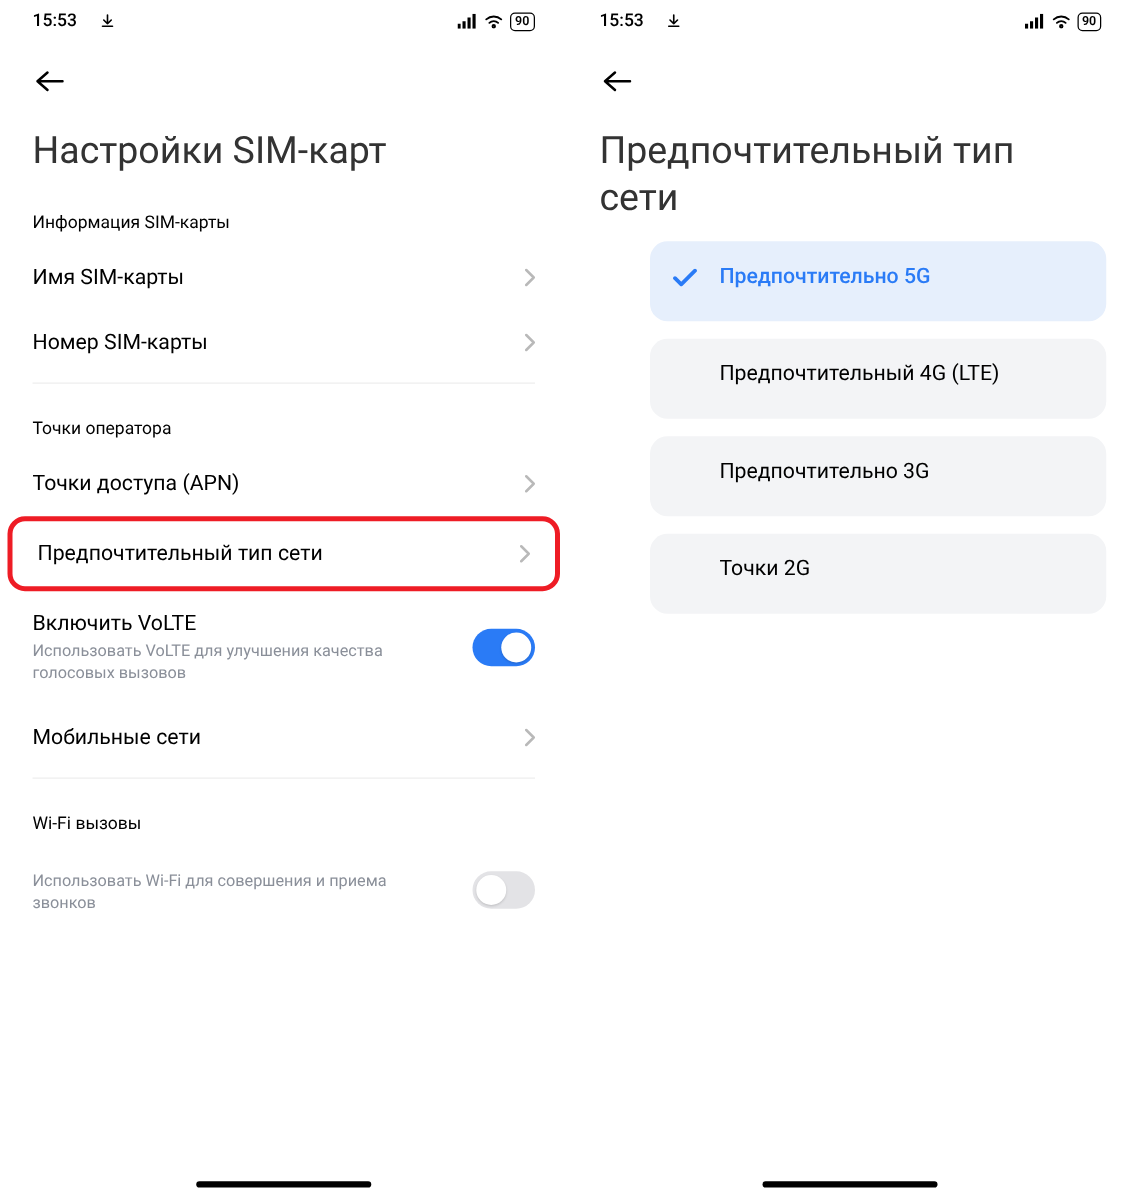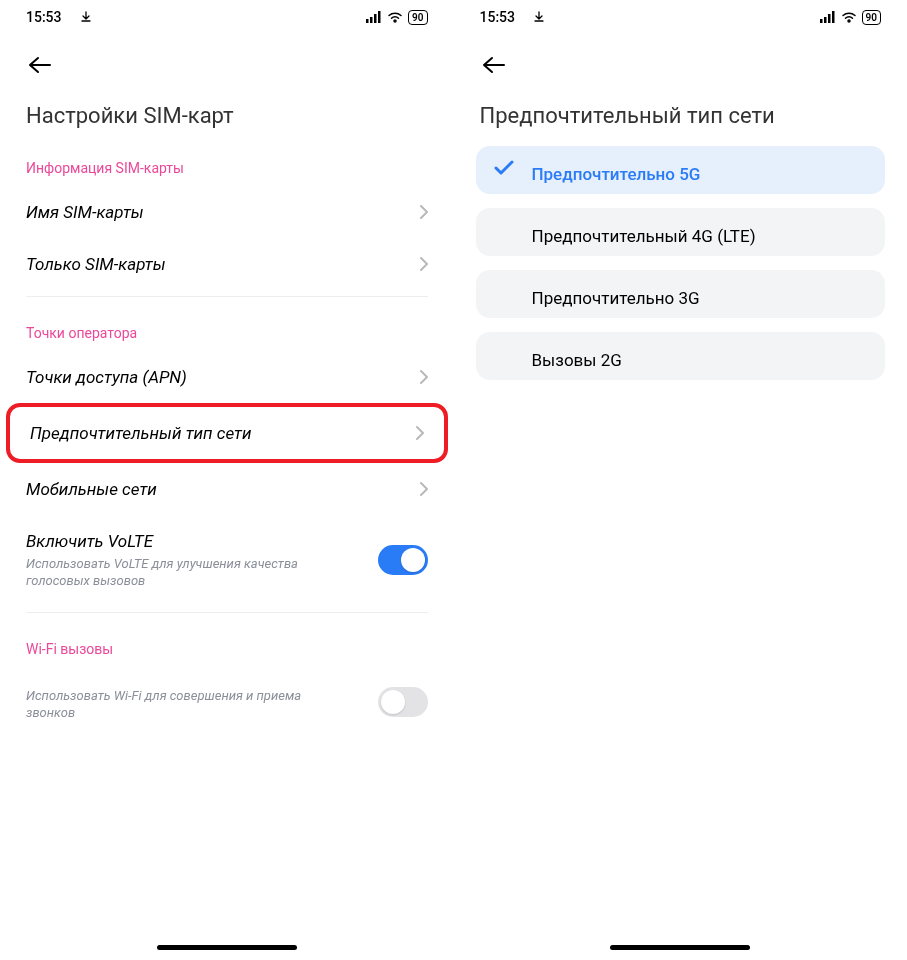--- a/index.html
+++ b/index.html
@@ -48,42 +48,42 @@
   }
 
   
   .back-row {
     padding: 22px 26px 6px 26px;
   }
   .back-arrow { width: 28px; height: 18px; display:block; }
 
   
   .page-title {
-    font-size: 22px;
+    font-size: 30px;
     font-weight: 400;
     color: #333;
     padding: 22px 26px 8px 26px;
     line-height: 1.25;
   }
 
   
   .section-header {
     font-size: 14px;
-    color: #ec4899;
+    color: #000000;
     padding: 22px 26px 10px 26px;
   }
 
   
   .row {
     display: flex;
     align-items: center;
     justify-content: space-between;
     padding: 16px 26px;
   }
-  .row-main { flex: 1; font-style: italic; }
+  .row-main { flex: 1; }
   .row-title { font-size: 17px; color: #000; font-weight: 400; }
   .row-sub { font-size: 13px; color: #8a8f99; margin-top: 4px; line-height: 1.35; max-width: 300px; }
   .row-value { font-size: 15px; color: #c3c3c3; margin-right: 10px; filter: blur(5px); }
   .chevron { color: #b9b9b9; }
   .chevron svg { display:block; }
 
   .divider {
     height: 1px;
     background: #eeeeee;
     margin: 6px 26px;
@@ -119,25 +119,26 @@
   }
   .nav-pill {
     width: 140px; height: 5px; border-radius: 5px; background: #000;
   }
 
   
   .option-list { padding: 8px 22px; }
   .option-card {
     background: #f3f4f6;
     border-radius: 14px;
-    padding: 18px 20px 10px 56px;
+    padding: 18px 20px 26px 56px;
     margin-bottom: 14px;
     font-size: 17px;
     position: relative;
     color: #000;
+    margin-left: 44px;
   }
   .option-card.selected {
     background: #e6effc;
     color: #2a7bf6;
     font-weight: 500;
   }
   .option-check {
     position: absolute;
     left: 18px; top: 50%; transform: translateY(-50%);
     color: #2a7bf6;
@@ -196,21 +197,21 @@
     <span class="row-value">        </span>
     <span class="chevron">
         <svg width="9" height="16" viewBox="0 0 9 16">
           <path d="M2 2l6 6-6 6" stroke="#b9b9b9" stroke-width="2" fill="none" stroke-linecap="round" stroke-linejoin="round"></path>
         </svg>
       </span>
   </div>
 
   <div class="row">
     <div class="row-main">
-        <div class="row-title">Только SIM-карты</div>
+        <div class="row-title">Номер SIM-карты</div>
       </div>
     <span class="row-value">                    </span>
     <span class="chevron">
         <svg width="9" height="16" viewBox="0 0 9 16">
           <path d="M2 2l6 6-6 6" stroke="#b9b9b9" stroke-width="2" fill="none" stroke-linecap="round" stroke-linejoin="round"></path>
         </svg>
       </span>
   </div>
 
   <div class="divider"></div>
@@ -236,37 +237,37 @@
       <span class="chevron">
           <svg width="9" height="16" viewBox="0 0 9 16">
             <path d="M2 2l6 6-6 6" stroke="#b9b9b9" stroke-width="2" fill="none" stroke-linecap="round" stroke-linejoin="round"></path>
           </svg>
         </span>
     </div>
   </div>
 
   <div class="row">
     <div class="row-main">
+      <div class="row-title">Включить VoLTE</div>
+      <div class="row-sub">Использовать VoLTE для улучшения качества голосовых вызовов</div>
+    </div>
+    <div class="toggle on">
+        <div class="knob"></div>
+      </div>
+  </div>
+
+  <div class="row">
+    <div class="row-main">
         <div class="row-title">Мобильные сети</div>
       </div>
     <span class="chevron">
         <svg width="9" height="16" viewBox="0 0 9 16">
           <path d="M2 2l6 6-6 6" stroke="#b9b9b9" stroke-width="2" fill="none" stroke-linecap="round" stroke-linejoin="round"></path>
         </svg>
       </span>
-  </div>
-
-  <div class="row">
-    <div class="row-main">
-      <div class="row-title">Включить VoLTE</div>
-      <div class="row-sub">Использовать VoLTE для улучшения качества голосовых вызовов</div>
-    </div>
-    <div class="toggle on">
-        <div class="knob"></div>
-      </div>
   </div>
 
   <div class="divider"></div>
 
   <div class="section-header">Wi-Fi вызовы</div>
 
   <div class="row">
     <div class="row-main">
       <div class="row-sub">Использовать Wi-Fi для совершения и приема звонков</div>
     </div>
@@ -334,21 +335,21 @@
 
     <div class="option-card">
       <span>Предпочтительный 4G (LTE)</span>
     </div>
 
     <div class="option-card">
       <span>Предпочтительно 3G</span>
     </div>
 
     <div class="option-card">
-      <span>Вызовы 2G</span>
+      <span>Точки 2G</span>
     </div>
 
   </div>
 
   <div class="nav-bar">
       <div class="nav-pill"></div>
     </div>
 </div>
 
 </body></html>

